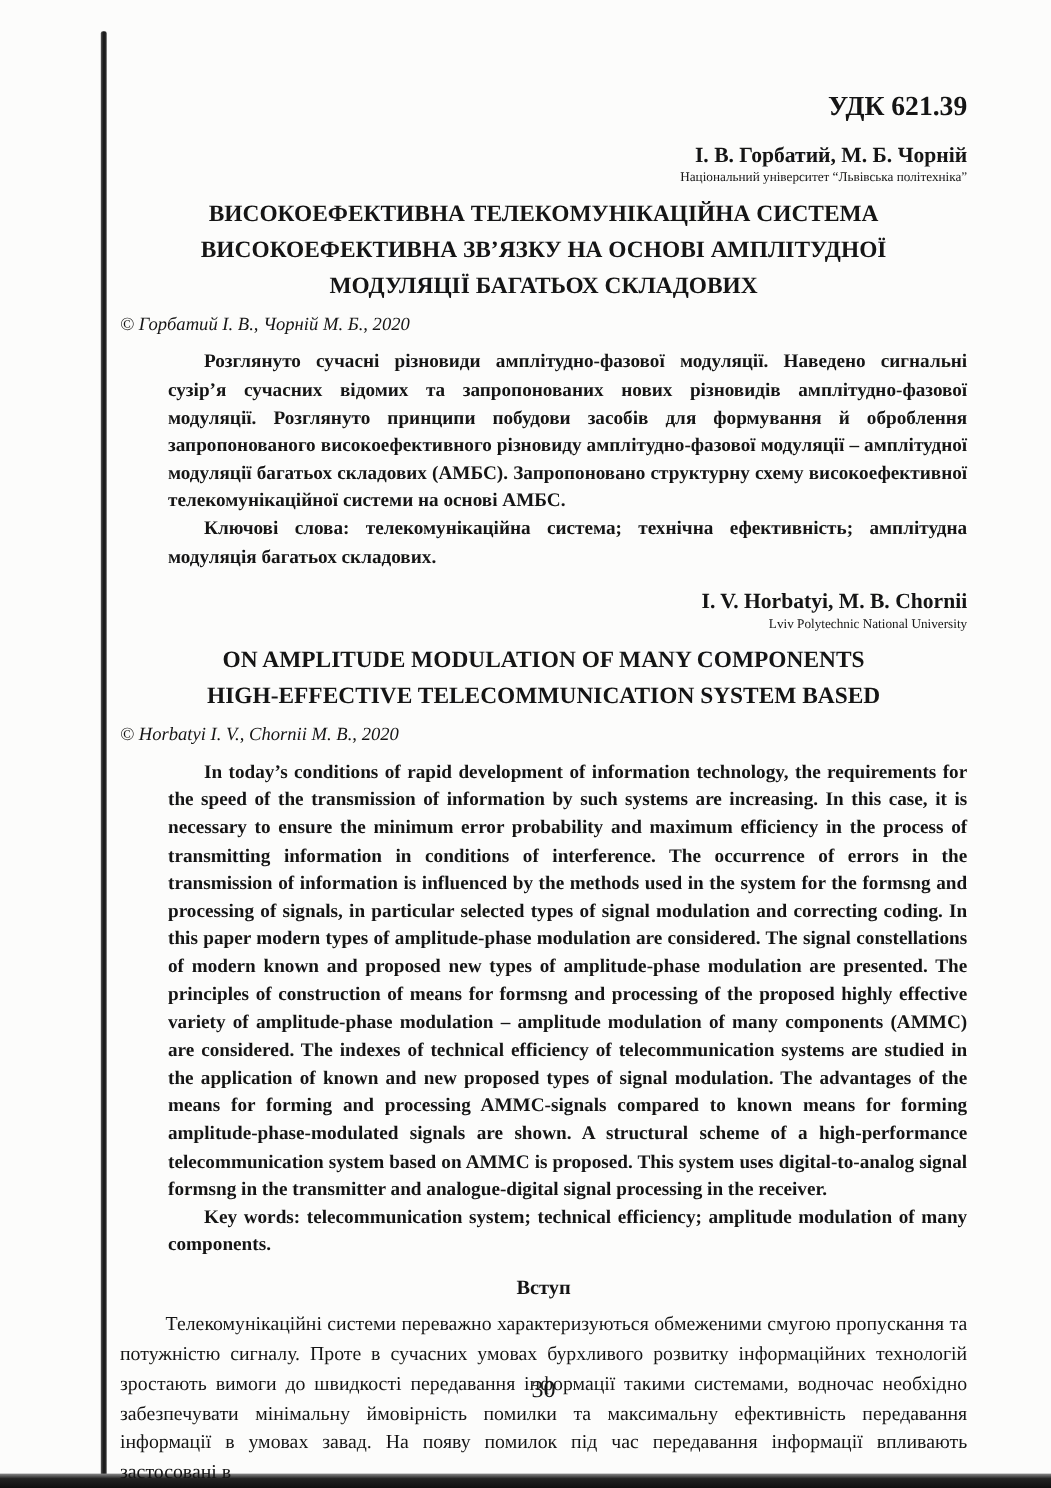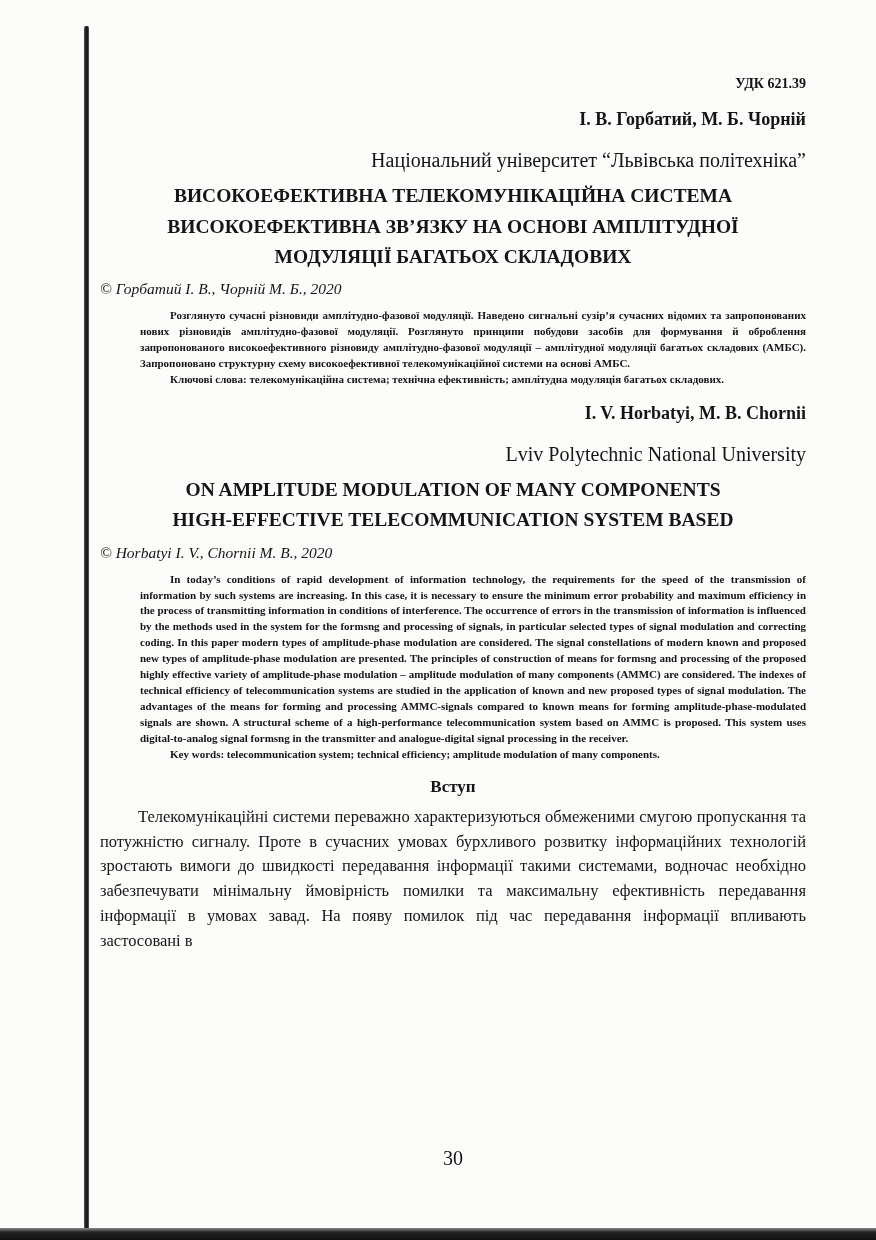--- a/index.html
+++ b/index.html
@@ -14,52 +14,52 @@
   }
   .content {
     position: absolute;
     left: 100px;
     top: 76px;
     width: 706px;
   }
   .udc {
     text-align: right;
     font-weight: bold;
-    font-size: 14px;
+    font-size: 23px;
     margin: 0 0 16px 0;
   }
   .authors {
     text-align: right;
     font-weight: bold;
     font-size: 18px;
     margin: 0;
     line-height: 1.3;
   }
   .affiliation {
     text-align: right;
-    font-size: 20px;
-    margin: 16px 0 8px 0;
+    font-size: 11px;
+    margin: 0 0 8px 0;
     line-height: 1.3;
   }
   .title {
     text-align: center;
     font-weight: bold;
     font-size: 19.5px;
     line-height: 1.55;
     margin: 6px 0 8px 0;
   }
   .title span { display: block; }
   .copyright {
     font-style: italic;
     font-size: 15.5px;
     margin: 4px 0 10px 0;
   }
   .abstract {
     font-weight: bold;
-    font-size: 11px;
+    font-size: 16px;
     line-height: 1.45;
     text-align: justify;
     padding-left: 40px;
     margin: 0 0 0 0;
   }
   .abstract p { margin: 0; text-indent: 30px; }
   .block-gap { height: 14px; }
   .section-heading {
     text-align: center;
     font-weight: bold;

